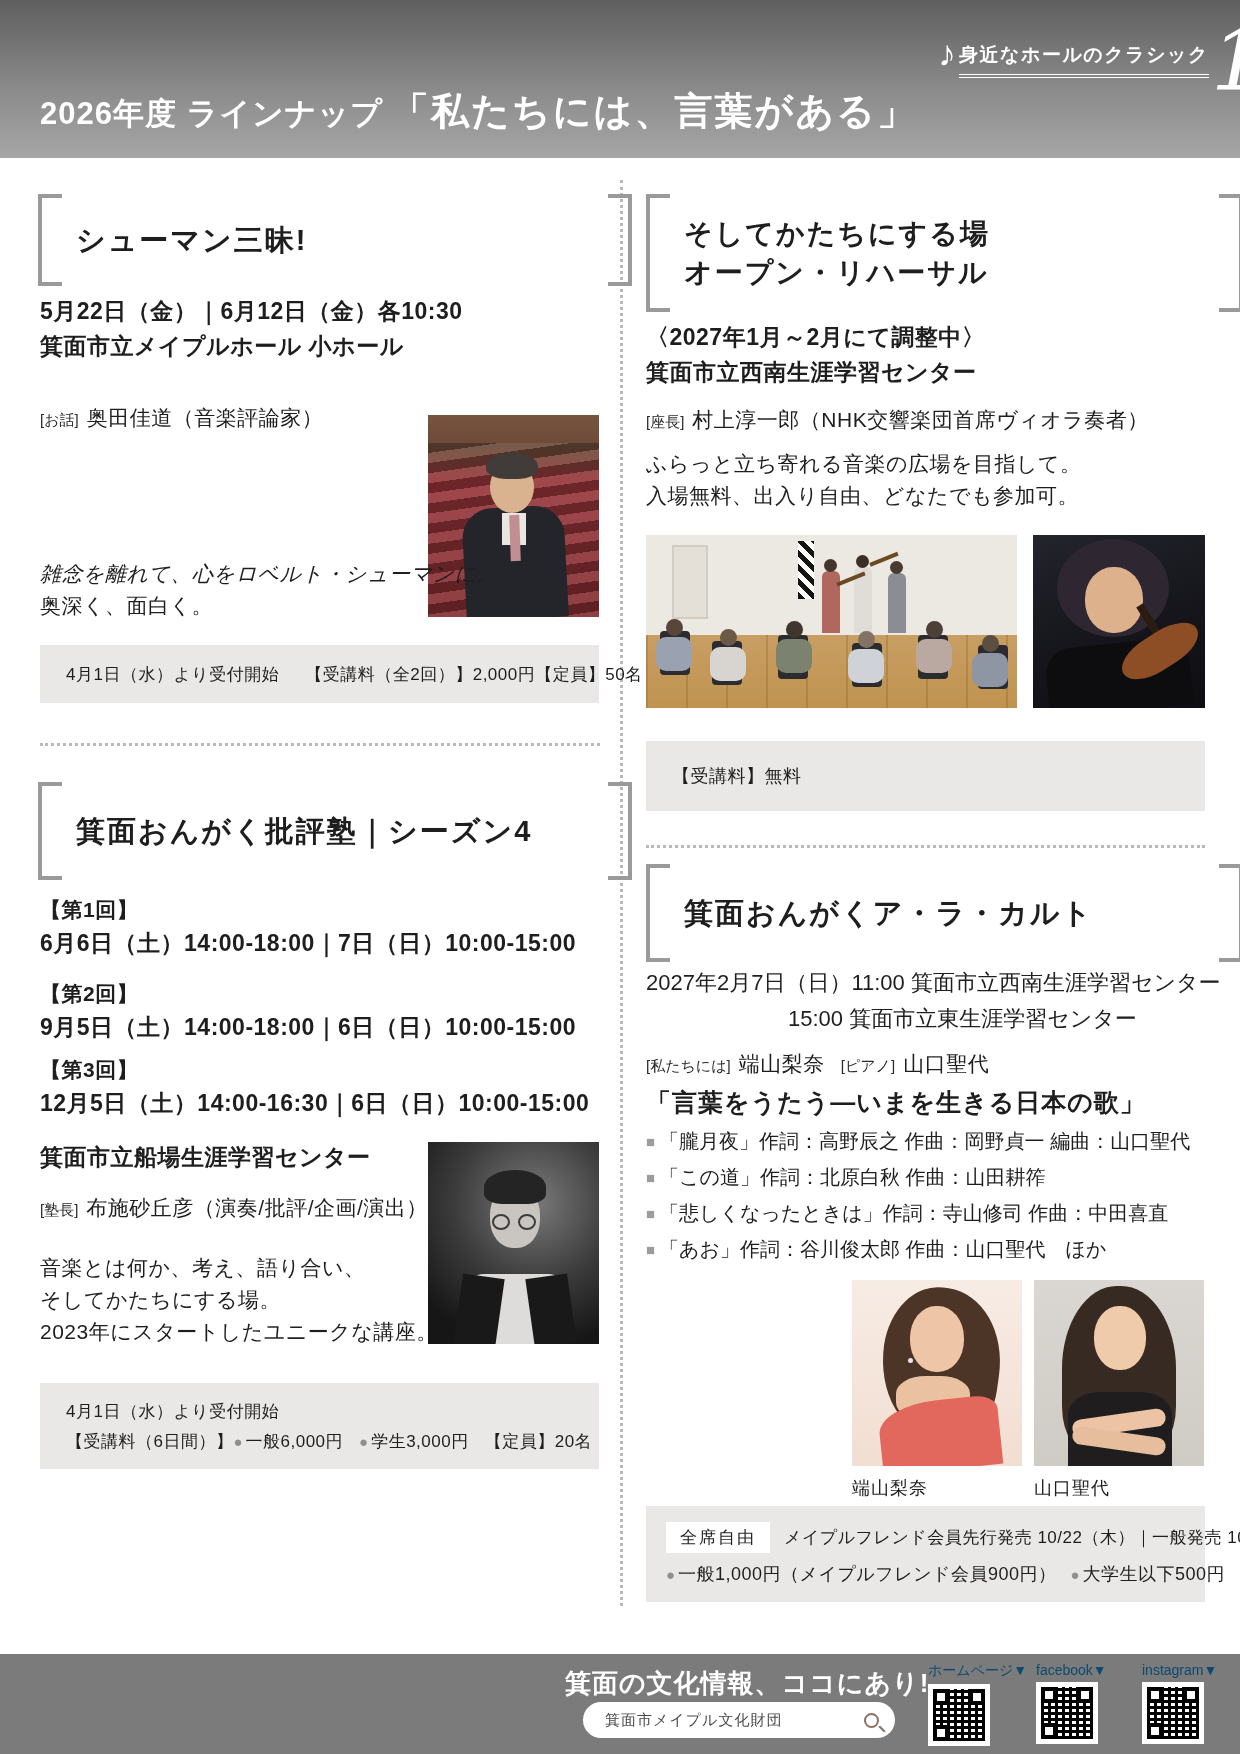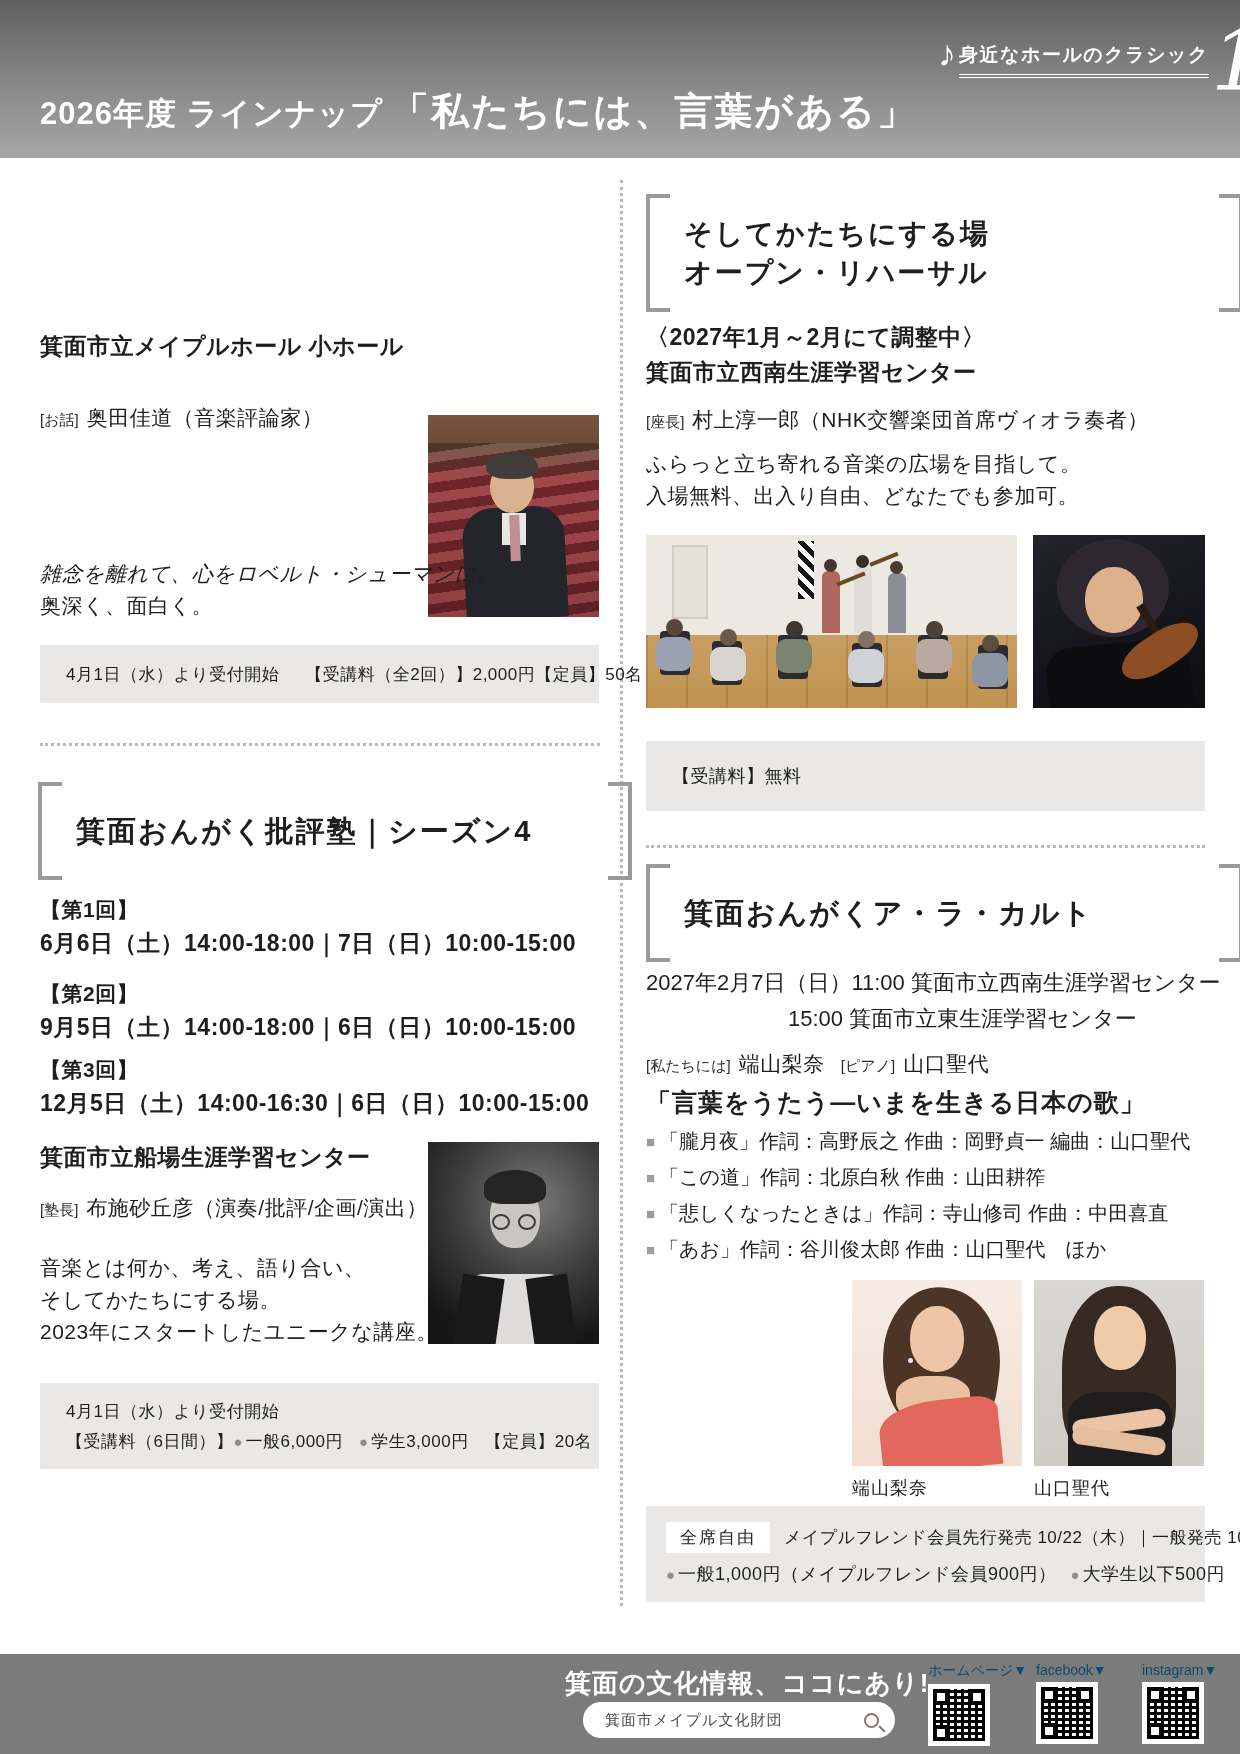--- a/index.html
+++ b/index.html
@@ -135,20 +135,26 @@
     <div class="abs logo">
       <span class="logo-note">♪</span>
       <span class="logo-text">身近なホールのクラシック</span>
       <span class="logo-10">10</span>
 
     </div>
   </div>
 
   <div class="abs dotline-v" style="left:620px;top:180px;height:1426px;"></div>
 
+  <div class="abs sec pad-title" style="left:38px;top:194px;width:556px;height:92px;">
+    <span class="br br-l"></span>
+    <span class="br br-r"></span>
+    <h2>シューマン三昧!</h2>
+  </div>
+  <div class="abs b23" style="left:40px;top:296px;">5月22日（金）｜6月12日（金）各10:30</div>
   <div class="abs b23" style="left:40px;top:331px;">箕面市立メイプルホール 小ホール</div>
   <div class="abs nameline" style="left:40px;top:404px;">
     <span class="lab">[お話]</span>
     <span class="t21">奥田佳道（音楽評論家）</span>
   </div>
   <div class="abs photo" id="p-okuda" style="left:428px;top:415px;width:171px;height:202px;">
     <div class="rows"></div>
     <div class="suit"></div>
     <div class="shirt"></div>
     <div class="tie"></div>

